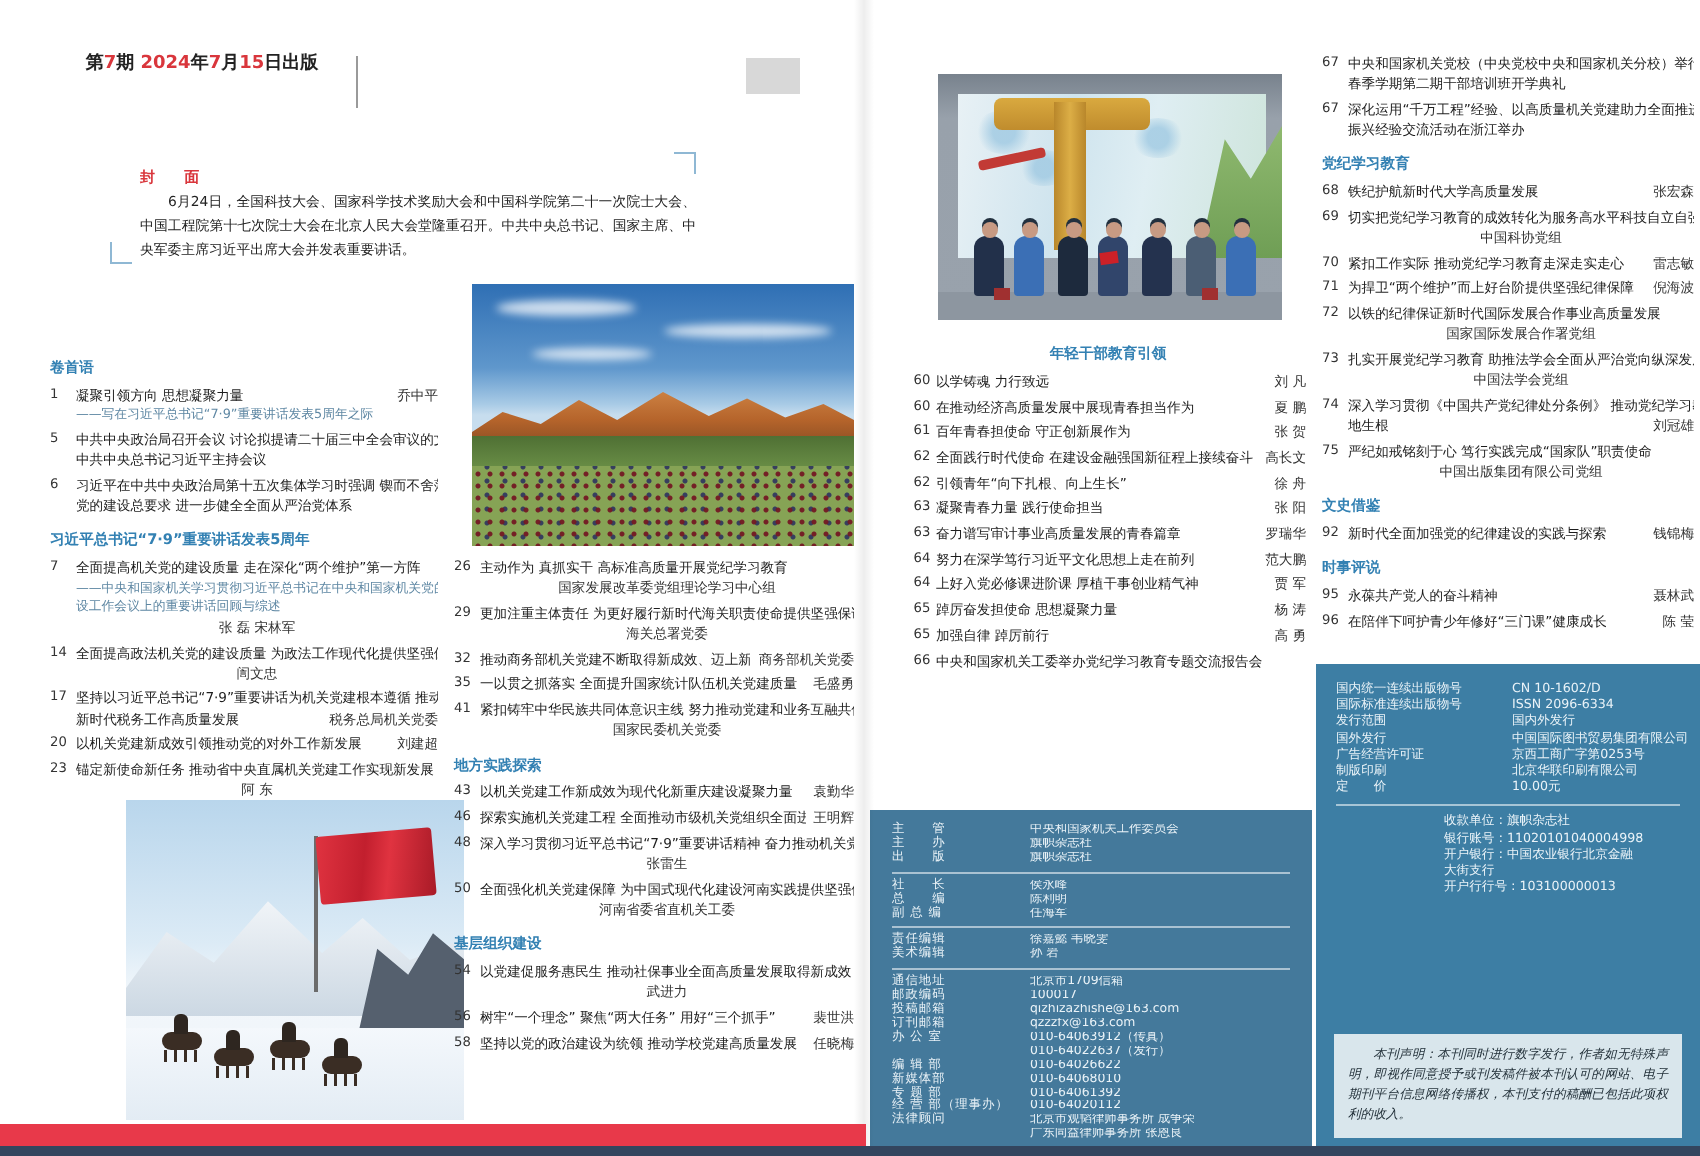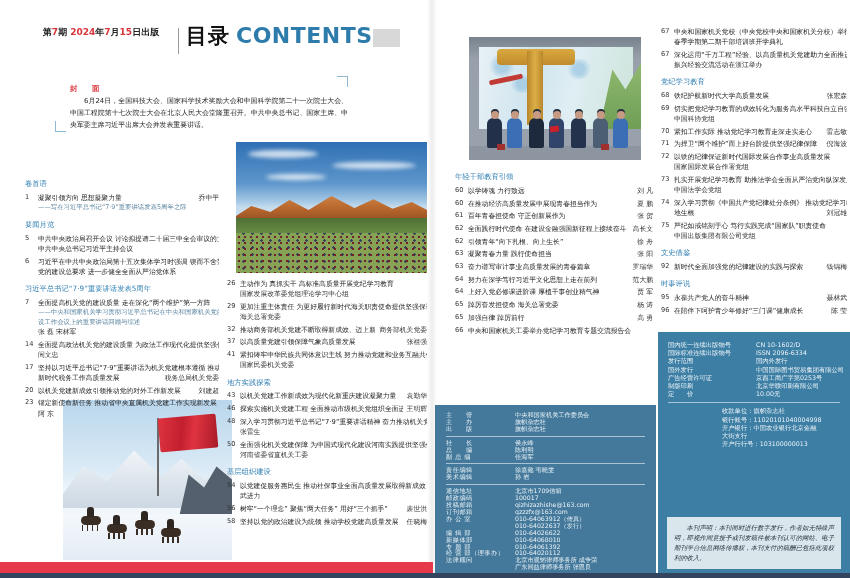--- a/index.html
+++ b/index.html
@@ -17,28 +17,28 @@
   
   .cover-label{position:absolute;left:70px;top:84px;font-size:7.5px;font-weight:bold;
                color:#d9363c;letter-spacing:6px;}
   .cover-text{position:absolute;left:70px;top:95px;width:278px;font-size:6.9px;line-height:1.75;
               color:#222;text-indent:14px;text-align:justify;}
   .corner{position:absolute;width:10px;height:10px;}
   .corner-tr{left:337px;top:76px;border-top:1.5px solid #8fb8d4;border-right:1.5px solid #8fb8d4;}
   .corner-bl{left:55px;top:121px;border-bottom:1.5px solid #8fb8d4;border-left:1.5px solid #8fb8d4;}
   
   .toc-col{position:absolute;font-size:6.8px;line-height:1.5;color:#1d1d1d;}
-  .sec{color:#3381b3;font-weight:normal;font-size:7.3px;margin:7px 0 3px 0;white-space:nowrap;}
+  .sec{color:#3381b3;font-weight:bold;font-size:7.3px;margin:7px 0 3px 0;white-space:nowrap;}
   .entry{position:relative;padding-left:13px;margin-bottom:2.5px;}
   .num{position:absolute;left:0;top:0;width:12px;font-size:6.6px;color:#333;}
   .line{display:flex;justify-content:space-between;gap:4px;white-space:nowrap;}
   .line .t{overflow:hidden;text-overflow:clip;}
   .line .a{color:#333;flex:none;}
   .sub{color:#5e87a3;font-size:6.4px;white-space:nowrap;overflow:hidden;}
-  .aline{text-align:left;color:#333;}
+  .aline{text-align:center;color:#333;}
   
   .photo{position:absolute;overflow:hidden;}
   .ph1{left:236px;top:142px;width:191px;height:131px;background:linear-gradient(180deg,#2f6fb4 0%,#5f97cc 32%,#a9cbe6 46%,#c7ddee 50%);}
   .ph1 .cloud{position:absolute;background:rgba(255,255,255,.75);border-radius:50%;filter:blur(2px);}
   .ph1 .mts{position:absolute;left:0;top:46px;width:100%;height:40px;
       background:linear-gradient(180deg,#d9904e 0%,#b5642b 55%,#7c4520 100%);
       clip-path:polygon(0 70%,8% 45%,18% 60%,28% 30%,38% 55%,50% 20%,62% 50%,72% 28%,82% 52%,92% 35%,100% 55%,100% 100%,0 100%);}
   .ph1 .hills{position:absolute;left:0;top:76px;width:100%;height:18px;
       background:linear-gradient(180deg,#4f7034,#6c9148);}
   .ph1 .crowd{position:absolute;left:0;bottom:0;width:100%;height:40px;background-color:#86a355;
@@ -98,24 +98,20 @@
 </style>
 </head>
 <body>
 
 <div class="spread">
 
   <div class="issue">
     <div class="iline"><span>第</span><span class="red">7</span><span>期  </span><span class="red">2024</span><span>年</span><span class="red">7</span><span>月</span><span class="red">15</span><span>日出版</span></div>
   </div>
   <div class="hdiv"></div>
-  <div class="titles">
-    <span class="tcn">目录</span>
-    <span class="ten">CONTENTS</span>
-  </div>
   <div class="graybox"></div>
 
   <div class="cover-label">封  面</div>
   <div class="cover-text">6月24日，全国科技大会、国家科学技术奖励大会和中国科学院第二十一次院士大会、中国工程院第十七次院士大会在北京人民大会堂隆重召开。中共中央总书记、国家主席、中央军委主席习近平出席大会并发表重要讲话。</div>
   <div class="corner corner-tr"></div>
   <div class="corner corner-bl"></div>
 
   <div class="photo ph1">
     <div class="cloud" style="left:12px;top:8px;width:70px;height:8px;"></div>
     <div class="cloud" style="left:96px;top:20px;width:84px;height:7px;"></div>
@@ -164,21 +160,20 @@
       <div class="entry">
         <span class="num">1</span>
         <div>
           <div class="line">
             <span class="t">凝聚引领方向 思想凝聚力量</span>
             <span class="a">乔中平</span>
           </div>
           <div class="sub">——写在习近平总书记“7·9”重要讲话发表5周年之际</div>
         </div>
       </div>
-      <div class="sec">要闻月览</div>
       <div class="entry">
         <span class="num">5</span>
         <div>
           <div class="line">
             <span class="t">中共中央政治局召开会议 讨论拟提请二十届三中全会审议的文件</span>
           </div>
           <div class="line">
             <span class="t">中共中央总书记习近平主持会议</span>
           </div>
         </div>
@@ -268,25 +263,25 @@
       <div class="entry">
         <span class="num">32</span>
         <div>
           <div class="line">
             <span class="t">推动商务部机关党建不断取得新成效、迈上新台阶</span>
             <span class="a">商务部机关党委</span>
           </div>
         </div>
       </div>
       <div class="entry">
-        <span class="num">37</span>
-        <div>
-          <div class="line">
-            <span class="t">以高质量党建引领保障气象高质量发展</span>
-            <span class="a">张祖强</span>
+        <span class="num">35</span>
+        <div>
+          <div class="line">
+            <span class="t">一以贯之抓落实 全面提升国家统计队伍机关党建质量</span>
+            <span class="a">毛盛勇</span>
           </div>
         </div>
       </div>
       <div class="entry">
         <span class="num">41</span>
         <div>
           <div class="line">
             <span class="t">紧扣铸牢中华民族共同体意识主线 努力推动党建和业务互融共促</span>
           </div>
           <div class="aline">国家民委机关党委</div>
@@ -351,21 +346,21 @@
       <div class="entry">
         <span class="num">58</span>
         <div>
           <div class="line">
             <span class="t">坚持以党的政治建设为统领 推动学校党建高质量发展</span>
             <span class="a">任晓梅</span>
           </div>
         </div>
       </div>
     </div>
-  <div class="toc-col" style="left:455px;top:165px;width:198px;">
+  <div class="toc-col" style="left:455px;top:165px;width:198px;text-align:center;">
       <div class="sec">年轻干部教育引领</div>
       <div class="entry">
         <span class="num">60</span>
         <div>
           <div class="line">
             <span class="t">以学铸魂 力行致远</span>
             <span class="a">刘 凡</span>
           </div>
         </div>
       </div>
@@ -438,21 +433,21 @@
           <div class="line">
             <span class="t">上好入党必修课进阶课 厚植干事创业精气神</span>
             <span class="a">贾 军</span>
           </div>
         </div>
       </div>
       <div class="entry">
         <span class="num">65</span>
         <div>
           <div class="line">
-            <span class="t">踔厉奋发担使命 海关总署党委</span>
+            <span class="t">踔厉奋发担使命 思想凝聚力量</span>
             <span class="a">杨 涛</span>
           </div>
         </div>
       </div>
       <div class="entry">
         <span class="num">65</span>
         <div>
           <div class="line">
             <span class="t">加强自律 踔厉前行</span>
             <span class="a">高 勇</span>

